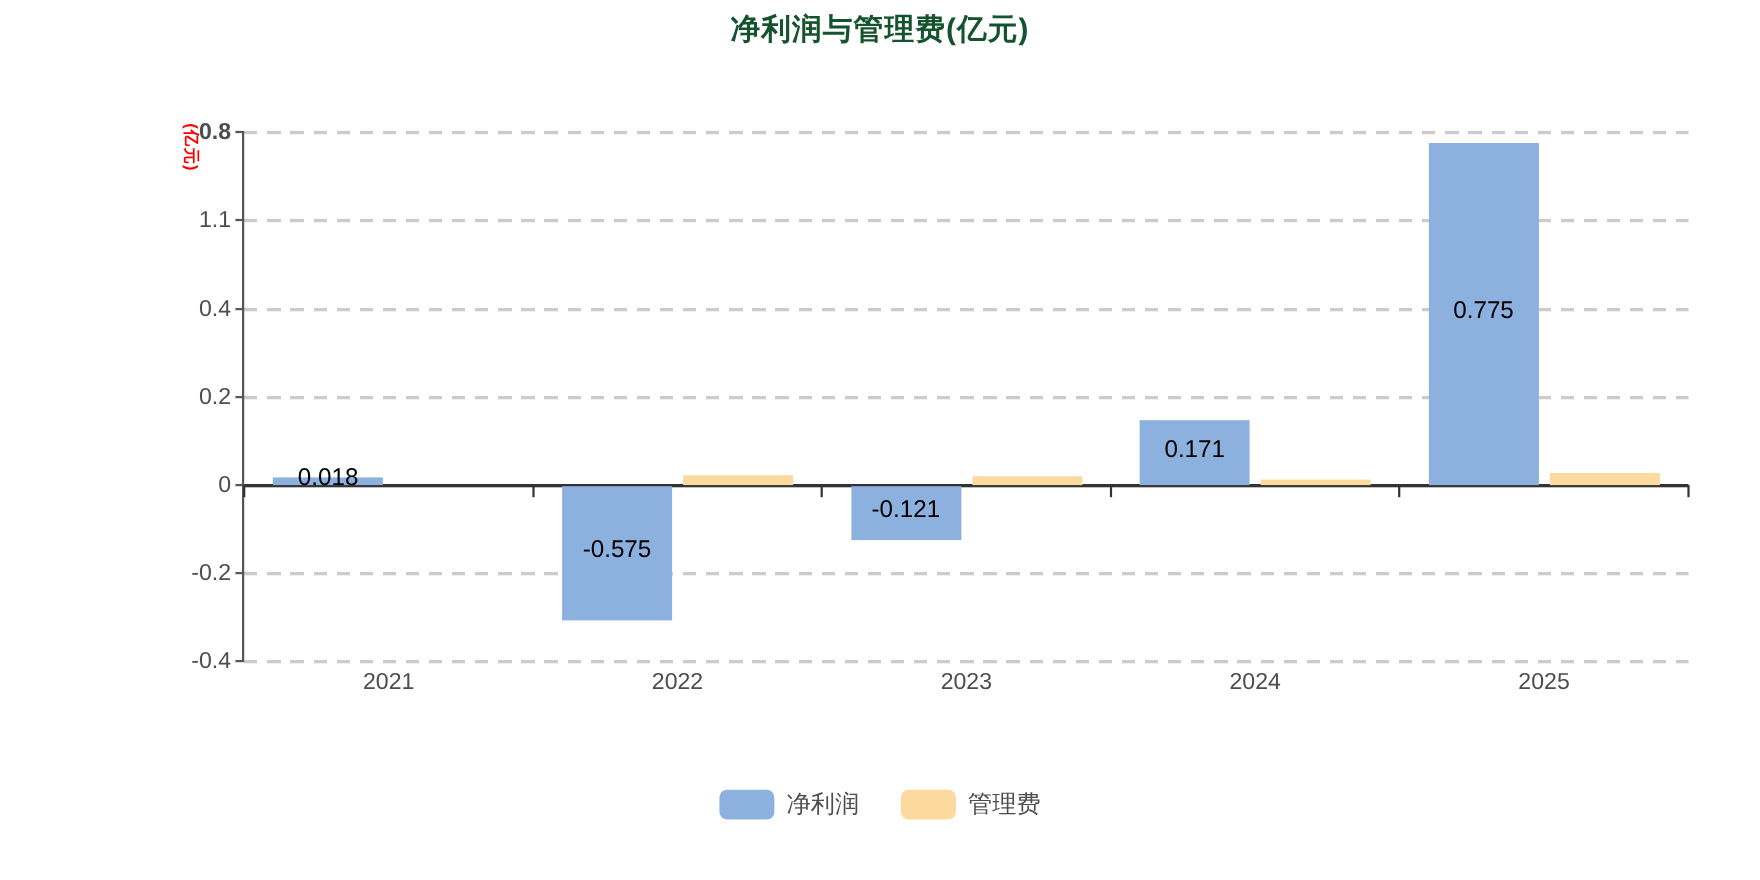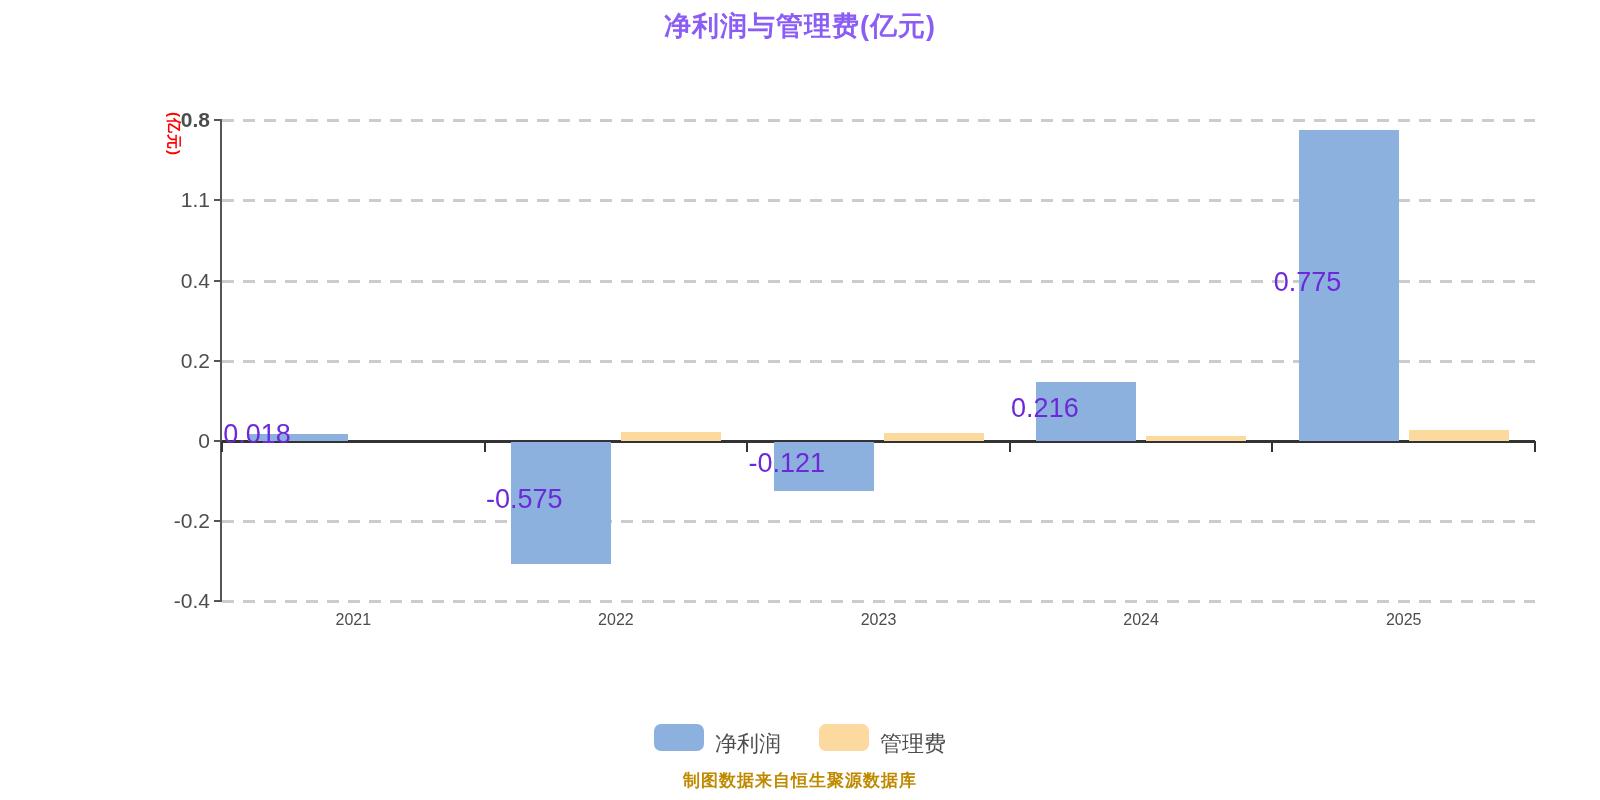--- a/index.html
+++ b/index.html
@@ -2,43 +2,43 @@
 <html><head>
 <meta charset="utf-8">
 <style>
   html,body{margin:0;padding:0;background:#fff;}
   #canvas{
     position:relative;width:1600px;height:800px;background:#ffffff;overflow:hidden;
     font-family:"Liberation Sans","DejaVu Sans",sans-serif;
   }
   .chart-title{
     position:absolute;left:0;top:8px;width:100%;text-align:center;
-    font-size:27px;font-weight:bold;color:#8b5cf6;letter-spacing:1px;
+    font-size:27px;font-weight:bold;color:#14532d;letter-spacing:1px;
   }
   .y-unit{
     position:absolute;left:183px;top:112px;font-size:15px;font-weight:bold;color:#ff0000;
     transform:rotate(90deg);transform-origin:left top;white-space:nowrap;letter-spacing:1px;
   }
   .gridline{position:absolute;height:3px;
     background:repeating-linear-gradient(90deg,#cccccc 0 12px,transparent 12px 21px);}
   .axis-y{position:absolute;width:2px;background:#555555;}
   .axis-zero{position:absolute;height:3px;background:#333333;}
   .ytick{position:absolute;height:2px;width:8px;background:#555555;}
   .xtick{position:absolute;width:2px;height:11px;background:#333333;}
   .ylab{position:absolute;width:70px;text-align:right;font-size:21px;color:#4d4d4d;line-height:24px;}
-  .xlab{position:absolute;width:120px;text-align:center;font-size:16px;color:#4d4d4d;line-height:24px;}
+  .xlab{position:absolute;width:120px;text-align:center;font-size:21px;color:#4d4d4d;line-height:24px;}
   .bar{position:absolute;}
-  .bar-label{position:absolute;width:150px;text-align:left;font-size:27px;line-height:26px;color:#6d28d9;}
+  .bar-label{position:absolute;width:150px;text-align:center;font-size:22px;line-height:26px;color:#000000;}
   .legend{
     position:absolute;left:0;top:716px;width:100%;display:flex;justify-content:center;
     align-items:center;gap:38px;
   }
   .legend-item{display:flex;align-items:center;gap:11px;cursor:default;}
   .legend-swatch{width:50px;height:27px;border-radius:7px;}
-  .legend-label{font-size:22px;color:#4d4d4d;margin-top:13px;}
+  .legend-label{font-size:22px;color:#4d4d4d;}
   .source-note{
     position:absolute;left:0;top:769px;width:100%;text-align:center;
     font-size:17px;font-weight:bold;color:#bf8a00;letter-spacing:1px;
   }
 </style>
 </head>
 <body>
 
 <div id="canvas">
   <div class="chart-title">净利润与管理费(亿元)</div>
@@ -78,34 +78,33 @@
       <div class="xtick" style="left: 1271.4px; top: 441px;"></div>
       <div class="xlab" style="left: 1343.7px; top: 608px;">2025</div>
       <div class="xtick" style="left: 1534px; top: 441px;"></div>
       <div class="bar" style="left: 248.3px; top: 434px; width: 100px; height: 7px; background: rgb(141, 177, 222);"></div>
       <div class="bar-label" style="left: 223.3px; top: 420.5px;">0.018</div>
       <div class="bar" style="left: 510.9px; top: 442px; width: 100px; height: 122px; background: rgb(141, 177, 222);"></div>
       <div class="bar-label" style="left: 485.9px; top: 486px;">-0.575</div>
       <div class="bar" style="left: 773.5px; top: 442px; width: 100px; height: 49px; background: rgb(141, 177, 222);"></div>
       <div class="bar-label" style="left: 748.5px; top: 449.5px;">-0.121</div>
       <div class="bar" style="left: 1036.1px; top: 382px; width: 100px; height: 59px; background: rgb(141, 177, 222);"></div>
-      <div class="bar-label" style="left: 1011.1px; top: 394.5px;">0.216</div>
+      <div class="bar-label" style="left: 1011.1px; top: 394.5px;">0.171</div>
       <div class="bar" style="left: 1298.7px; top: 130px; width: 100px; height: 311px; background: rgb(141, 177, 222);"></div>
       <div class="bar-label" style="left: 1273.7px; top: 268.5px;">0.775</div>
       <div class="bar" style="left: 620.9px; top: 432px; width: 100px; height: 9px; background: rgb(252, 217, 158);"></div>
       <div class="bar" style="left: 883.5px; top: 433px; width: 100px; height: 8px; background: rgb(252, 217, 158);"></div>
       <div class="bar" style="left: 1146.1px; top: 436px; width: 100px; height: 5px; background: rgb(252, 217, 158);"></div>
       <div class="bar" style="left: 1408.7px; top: 430px; width: 100px; height: 11px; background: rgb(252, 217, 158);"></div>
     </div>
 
   <div class="legend">
     <div class="legend-item">
       <span class="legend-swatch" style="background: rgb(141, 177, 222);"></span>
       <span class="legend-label">净利润</span>
     </div>
     <div class="legend-item">
       <span class="legend-swatch" style="background: rgb(252, 217, 158);"></span>
       <span class="legend-label">管理费</span>
     </div>
   </div>
 
-  <div class="source-note">制图数据来自恒生聚源数据库</div>
 </div>
 
 </body></html>

